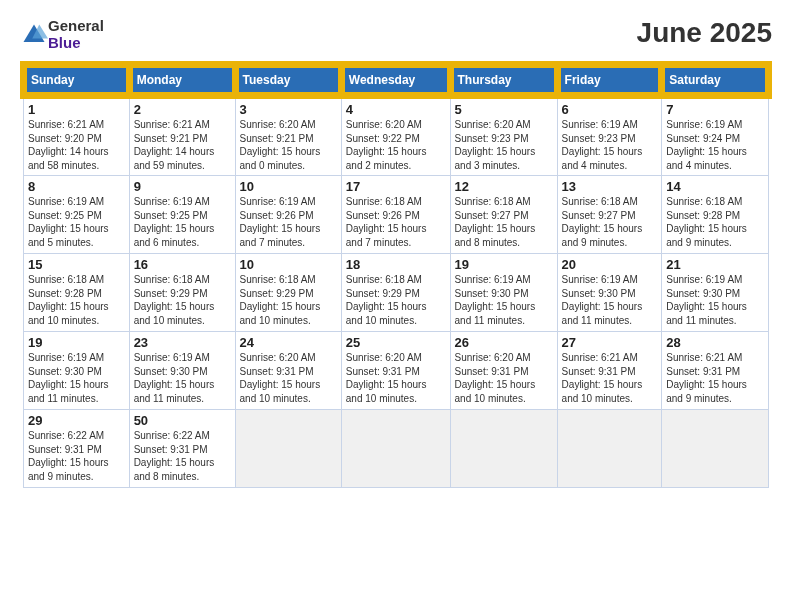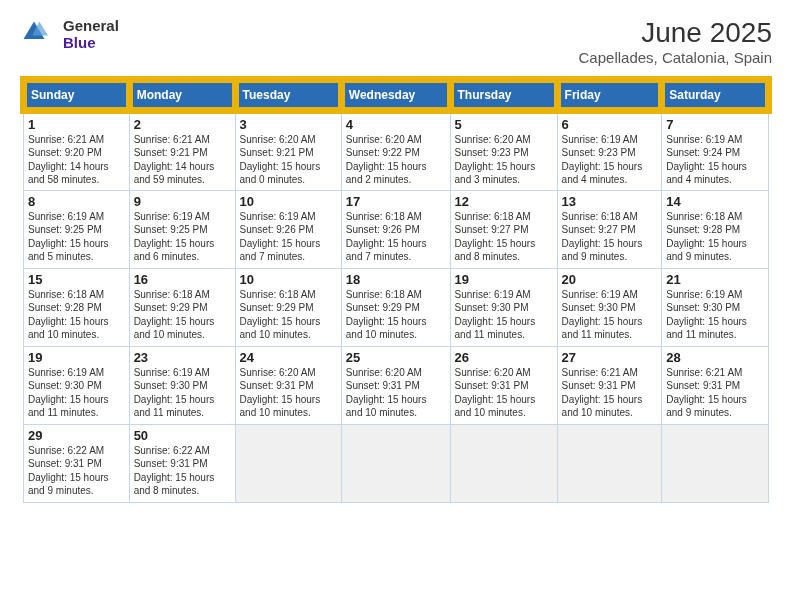--- a/index.html
+++ b/index.html
@@ -17,42 +17,43 @@
       background: #fff;
     }
     .header {
       display: flex;
       justify-content: space-between;
       align-items: flex-start;
       margin-bottom: 10px;
     }
     .logo {
       display: flex;
-      gap: 15px;
+      align-items: center;
+      gap: 0;
     }
     .logo-text {
       display: flex;
       flex-direction: column;
       font-size: 15px;
       font-weight: bold;
       line-height: 1.1;
     }
     .logo-general { color: #333; }
     .logo-blue { color: #4c1d95; }
     .logo-icon {
       width: 28px;
       height: 28px;
     }
     .title-block {
       text-align: right;
     }
     .title-block h1 {
       font-size: 28px;
       color: #333;
-      font-weight: normal;
+      font-weight: bold;
       line-height: 1.1;
     }
     .title-block h2 {
       font-size: 15px;
       color: #555;
       font-weight: normal;
     }
     .calendar {
       width: 100%;
       border-collapse: collapse;
@@ -105,21 +106,20 @@
         <polygon points="16,4 28,24 4,24" fill="#2a6db5"></polygon>
         <polygon points="22,4 32,20 14,20" fill="#5ba3d9" opacity="0.7"></polygon>
       </svg>
       <div class="logo-text">
         <span class="logo-general">General</span>
         <span class="logo-blue">Blue</span>
       </div>
     </div>
     <div class="title-block">
       <h1>June 2025</h1>
-      <h2>Capellades, Catalonia, Spain</h2>
     </div>
   </div>
 
   <table class="calendar">
     <thead>
       <tr>
         <th>Sunday</th>
         <th>Monday</th>
         <th>Tuesday</th>
         <th>Wednesday</th>

